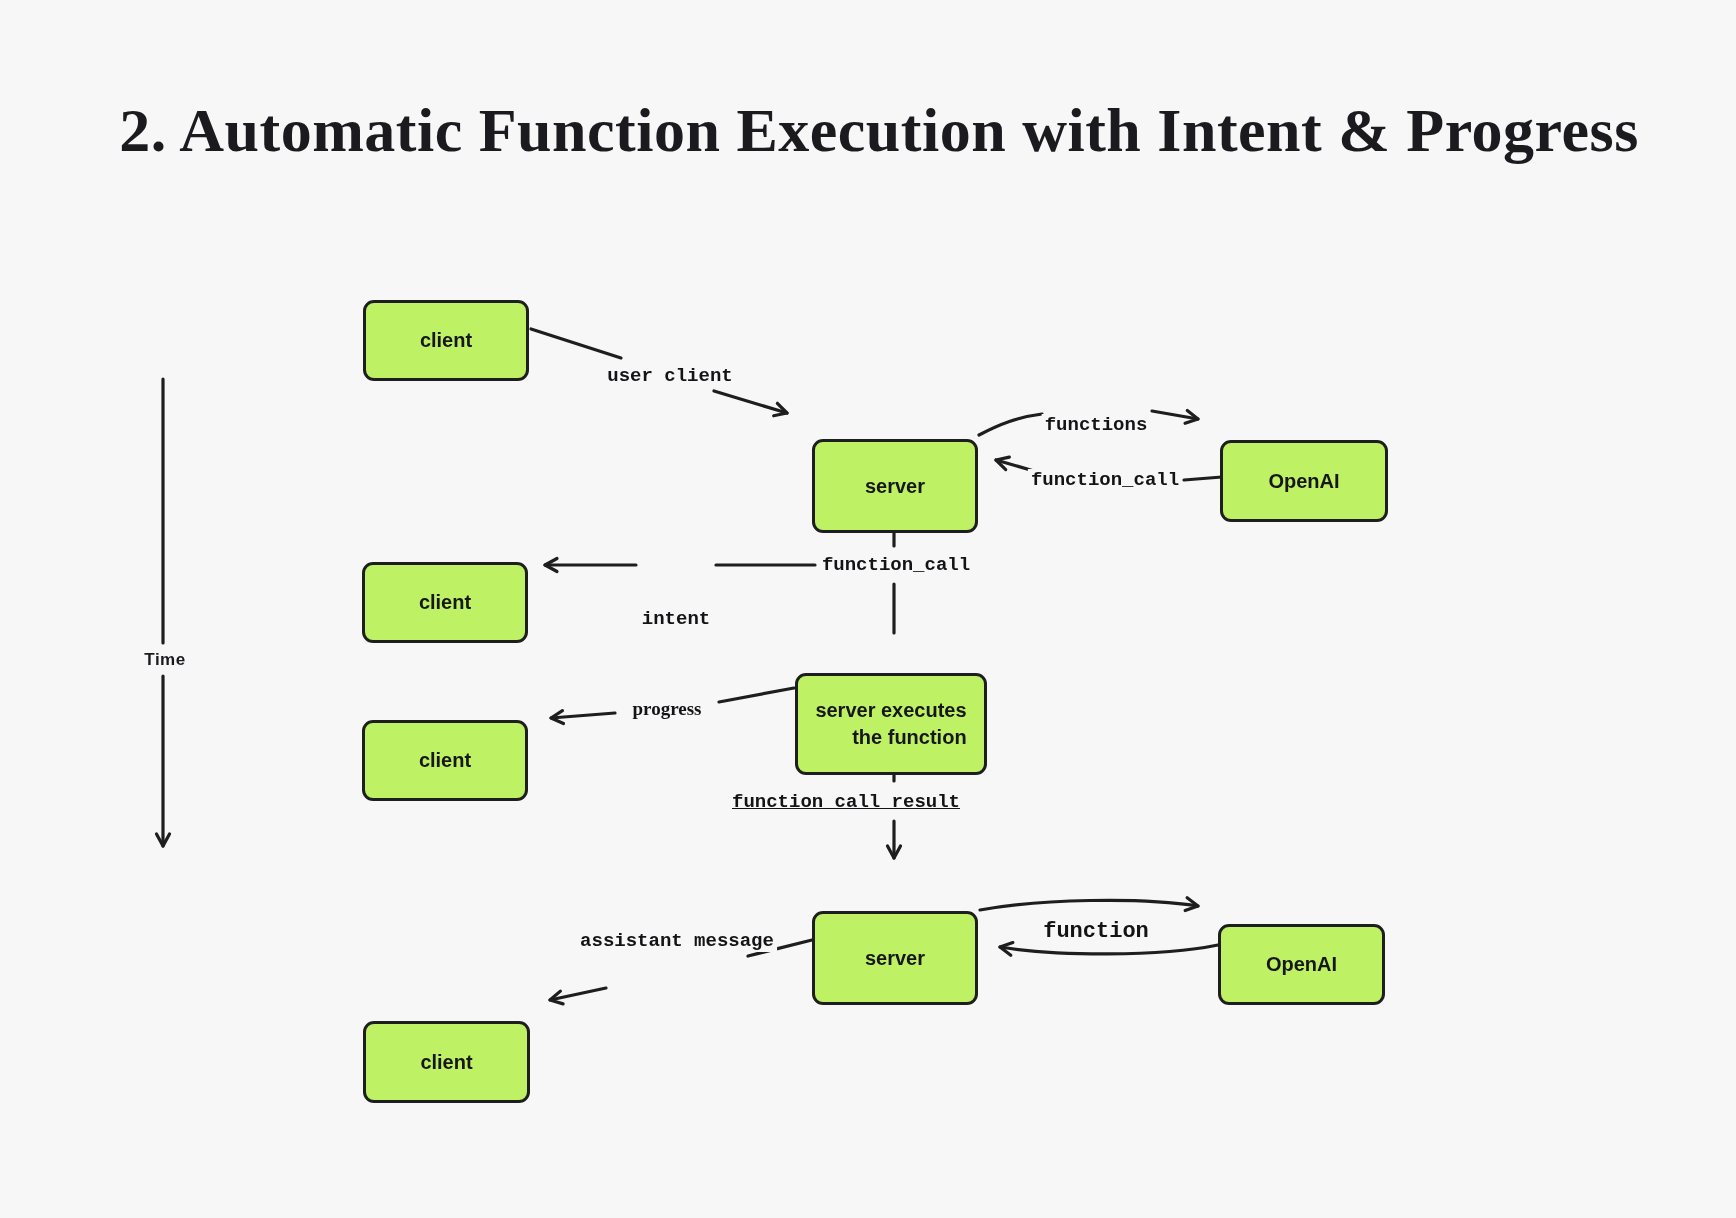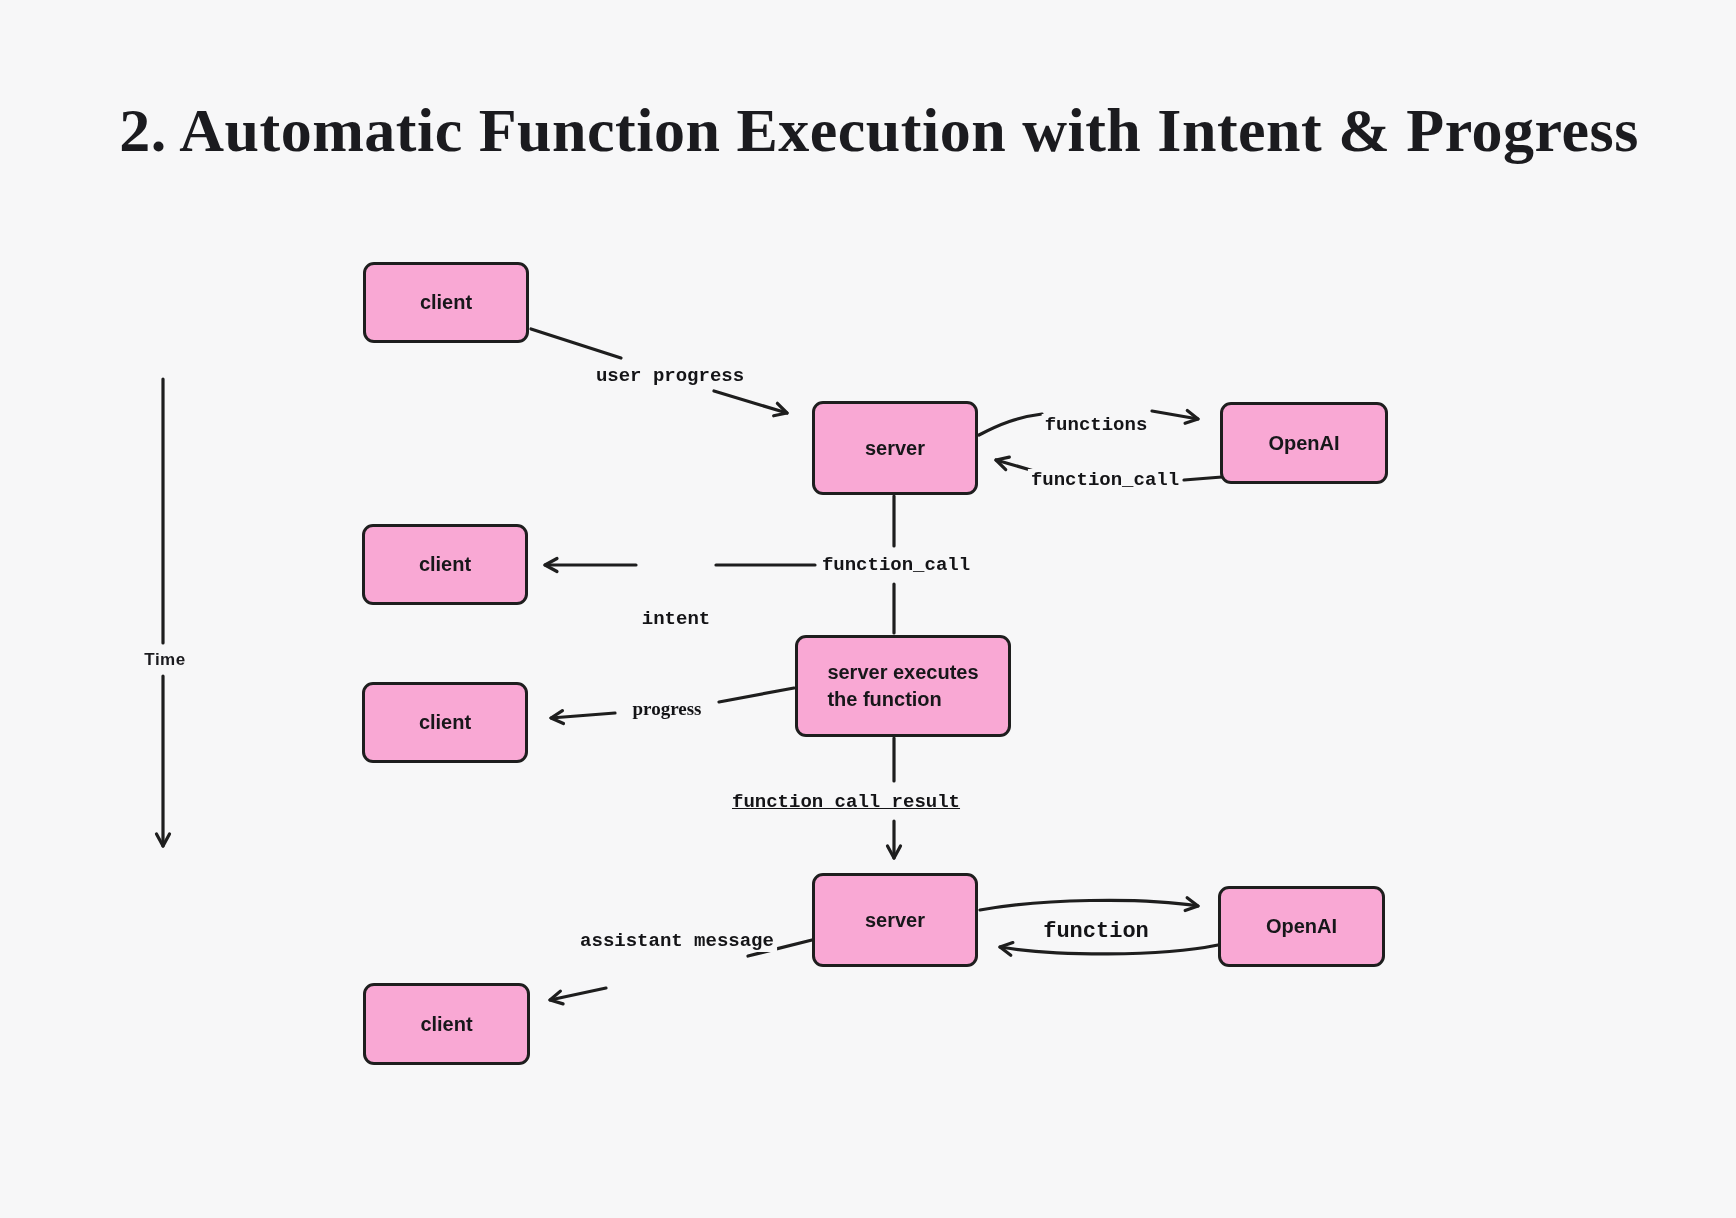--- a/index.html
+++ b/index.html
@@ -21,28 +21,29 @@
     letter-spacing:0.5px;
     color:#1b1b1f;
     white-space:nowrap;
   }
   svg.wires{position:absolute;left:0;top:0;}
   .node{
     position:absolute;
     box-sizing:border-box;
     border:3.5px solid #1e1e1e;
     border-radius:11px;
-    background:#f9a8d4;
+    background:#bef264;
     display:flex;align-items:center;justify-content:center;
-    text-align:left;
+    text-align:right;
     font-size:20px;
     font-weight:600;
     line-height:1.35;
     white-space:pre-line;
     color:#17171a;
+    margin-top:38px;
   }
   .edge-label{
     position:absolute;
     transform:translate(-50%,-50%);
     font-family:"Liberation Mono","DejaVu Sans Mono",monospace;
     font-weight:700;
     font-size:19px;
     white-space:nowrap;
     color:#141417;
     background:#f7f7f8;
@@ -129,28 +130,28 @@
   </svg>
 
   <div class="title" style="left:879px; top:95px;">2. Automatic Function Execution with Intent &amp; Progress</div>
 
   <div class="time-label" style="left:165px; top:660px;">Time</div>
 
   <div class="node" style="left:363px; top:262px; width:166px; height:81px;">client</div>
   <div class="node" style="left:812px; top:401px; width:166px; height:94px;">server</div>
   <div class="node" style="left:1220px; top:402px; width:168px; height:82px;">OpenAI</div>
   <div class="node" style="left:362px; top:524px; width:166px; height:81px;">client</div>
-  <div class="node" style="left:795px; top:635px; width:216px; height:102px;">server executes
+  <div class="node" style="left:795px; top:635px; width:192px; height:102px;">server executes
 the function</div>
   <div class="node" style="left:362px; top:682px; width:166px; height:81px;">client</div>
   <div class="node" style="left:812px; top:873px; width:166px; height:94px;">server</div>
   <div class="node" style="left:1218px; top:886px; width:167px; height:81px;">OpenAI</div>
   <div class="node" style="left:363px; top:983px; width:167px; height:82px;">client</div>
 
-  <div class="edge-label" style="left:670px; top:376px;">user progress</div>
+  <div class="edge-label" style="left:670px; top:376px;">user client</div>
   <div class="edge-label" style="left:1096px; top:425px;">functions</div>
   <div class="edge-label" style="left:1105px; top:480px;">function_call</div>
   <div class="edge-label" style="left:676px; top:579px;margin-top:40px;">intent</div>
   <div class="edge-label" style="left:896px; top:565px;">function_call</div>
   <div class="edge-label" style="left:667px; top:709px;font-family:Liberation Serif, serif;">progress</div>
   <div class="edge-label" style="left:846px; top:802px;text-decoration:underline;">function_call result</div>
   <div class="edge-label big" style="left:1096px; top:931px;">function</div>
   <div class="edge-label" style="left:677px; top:941px;">assistant message</div>
 
 </div>

